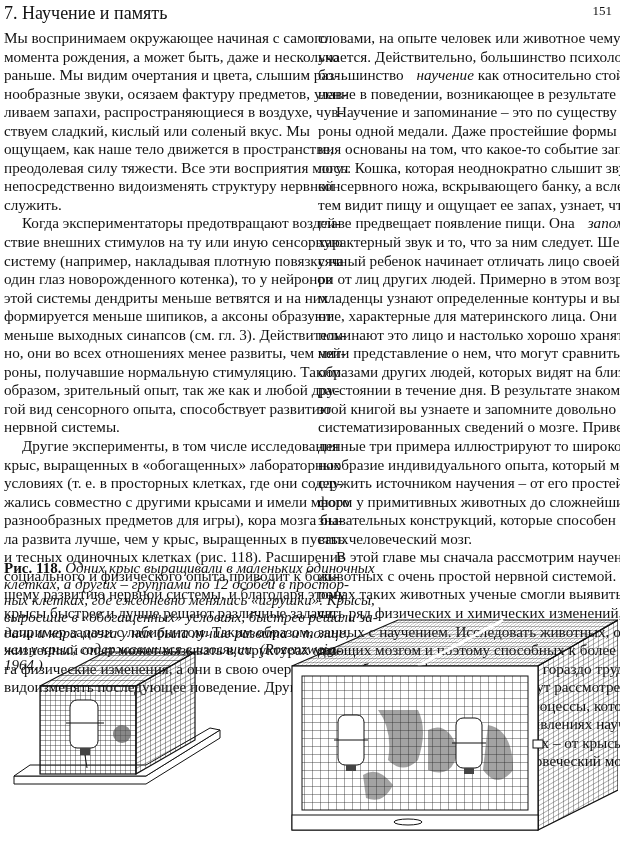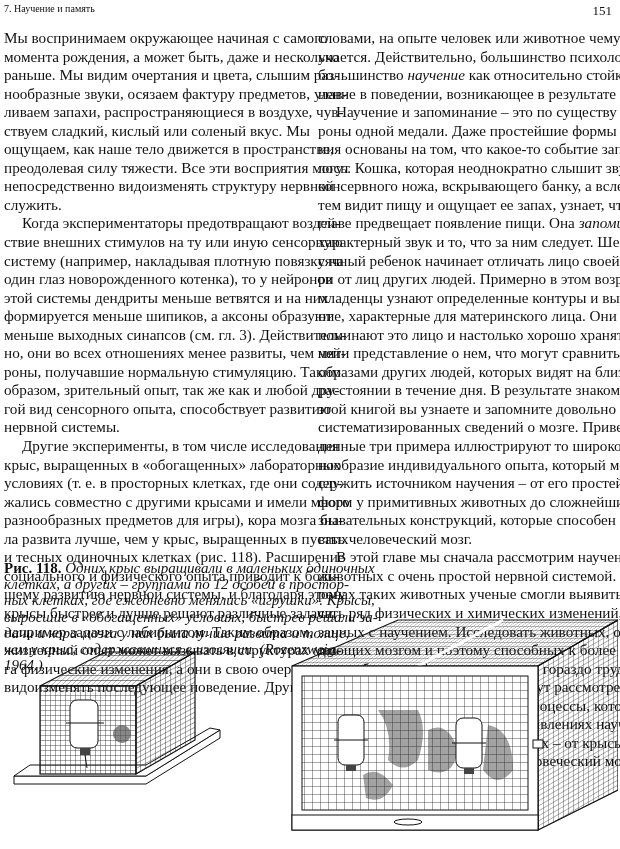--- a/index.html
+++ b/index.html
@@ -1,26 +1,26 @@
 <!DOCTYPE html>
 <html><head>
 <meta charset="utf-8">
 <style>
   html, body { margin: 0; padding: 0; background: #ffffff; }
   body { width: 620px; height: 849px; position: relative; overflow: hidden;
          font-family: "Liberation Serif", "DejaVu Serif", serif; color: #111; }
-  .running-head { position: absolute; top: 3px; left: 4px; font-size: 10px; }
+  .running-head { position: absolute; top: 3px; left: 4px; font-size: 18px; }
   .page-num { position: absolute; top: 3px; right: 8px; font-size: 13px; margin-left: 8px; }
   .col { position: absolute; top: 29px; width: 296px; font-size: 15.2px; line-height: 18.55px; }
   .col.left { left: 4px; }
   .col.right { left: 318px; }
   .line { display: block; white-space: nowrap; text-align: justify; text-align-last: justify; height: 18.55px; overflow: visible; }
   .line.last { text-align-last: left; }
   .line.indent { padding-left: 18px; }
-  em { font-style: italic; }
+  em { font-style: italic; margin-left: 9px; }
   .caption { position: absolute; left: 4px; top: 560px; width: 296px; font-size: 15px; line-height: 16.2px; font-style: italic; }
   .caption .line { height: 16.2px; }
   .caption b { font-style: normal; font-weight: bold; }
   .fig-small { position: absolute; left: 10px; top: 650px; width: 215px; height: 145px; }
   .fig-large { position: absolute; left: 288px; top: 610px; width: 330px; height: 228px; }
 </style>
 </head>
 <body>
 
 <div class="running-head">7. Научение и память</div>

